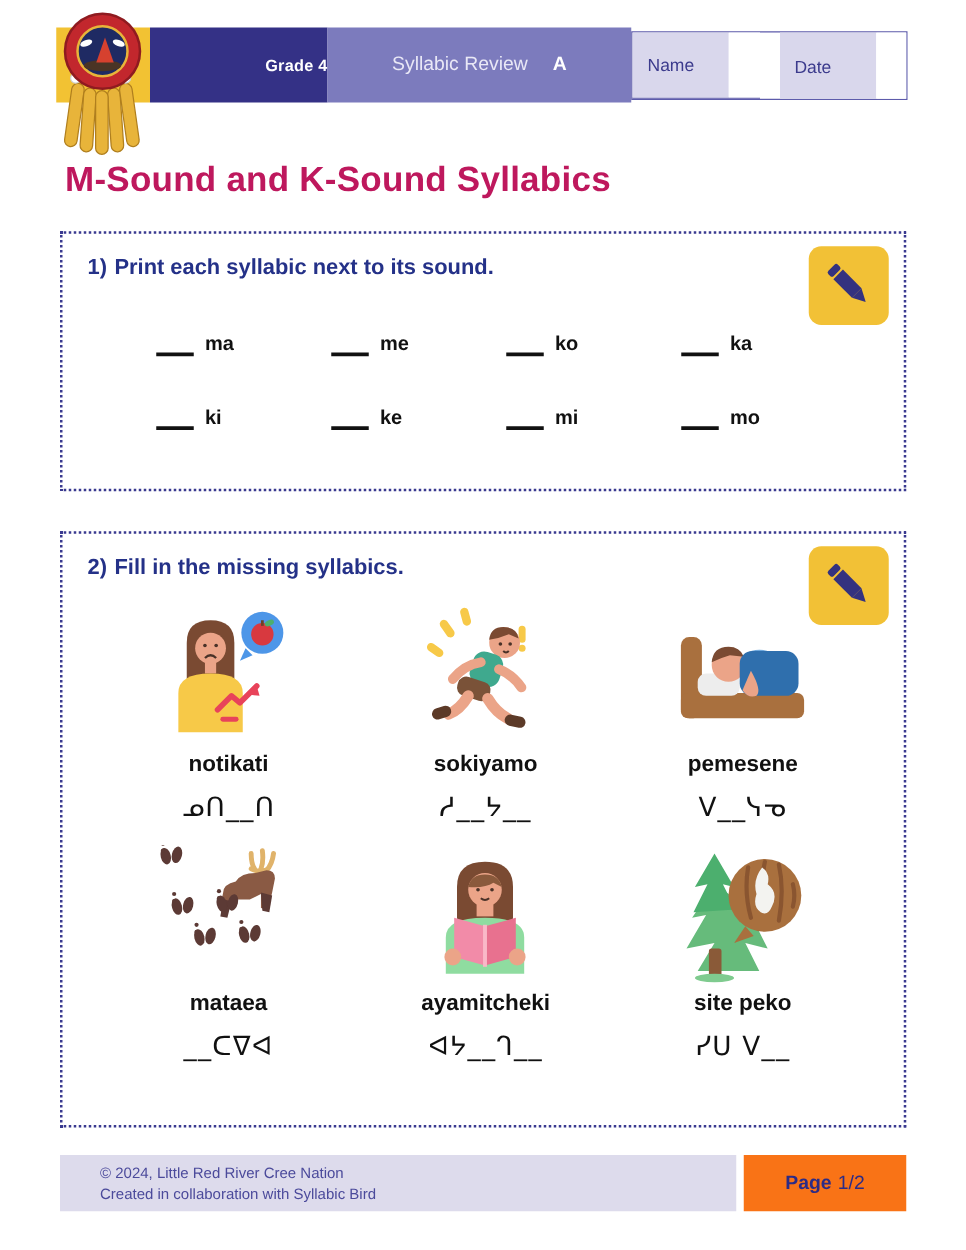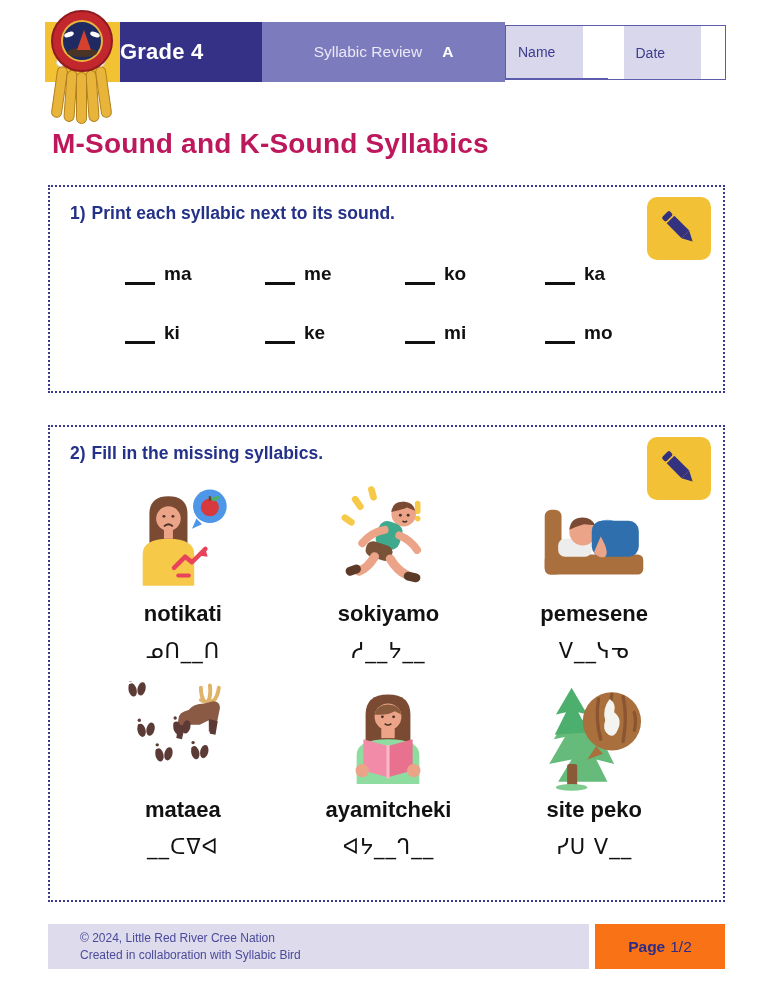--- a/index.html
+++ b/index.html
@@ -6,22 +6,22 @@
   html,body { background:#fff; }
   .page {
     position:relative; width:773px; height:1000px; background:#fff;
     font-family:"Liberation Sans", sans-serif; color:#111; overflow:hidden;
   }
   
   .header { position:absolute; left:0; top:22px; width:773px; height:60px; }
   .gold-block { position:absolute; left:45px; top:0; width:75px; height:60px; background:#F2C233; }
   .grade-band {
     position:absolute; left:120px; top:0; width:142px; height:60px; background:#343186;
-    display:flex; align-items:center; justify-content:flex-start;
-    color:#fff; font-weight:bold; font-size:22px; letter-spacing:.2px;
+    display:flex; align-items:center; justify-content:flex-end;
+    color:#fff; font-weight:bold; font-size:13px; letter-spacing:.2px;
   }
   .review-band {
     position:absolute; left:262px; top:0; width:243px; height:60px; background:#7C7BBD;
     display:flex; align-items:center; justify-content:center; gap:20px;
     color:#E9E8F6; font-size:15.5px;
   }
   .review-band .variant { font-weight:bold; color:#fff; }
   .id-table {
     position:absolute; left:505px; top:3px; width:221px; height:55px;
     border:1.5px solid #5D5BAB; display:flex; flex-direction:row;
@@ -56,30 +56,30 @@
   .box2 { top:425px; height:477px; }
   .instruction { position:absolute; left:20px; top:16px; font-size:17.5px; font-weight:bold; color:#243188; }
   .instruction .num { margin-right:6px; }
   .pencil-tile { position:absolute; right:12px; top:10px; width:64px; height:63px; background:#F2C136; border-radius:10px; }
   .pencil-tile svg { position:absolute; left:8px; top:7px; }
   
   .sounds-grid {
     position:absolute; left:75px; top:72px; width:560px;
     display:grid; grid-template-columns:repeat(4,1fr); row-gap:33px;
   }
-  .sound-item { display:flex; align-items:flex-end; font-size:19px; font-weight:bold; color:#111; height:26px; }
+  .sound-item { display:flex; align-items:flex-end; font-size:16px; font-weight:bold; color:#111; height:26px; }
   .blank { display:inline-block; width:30px; height:20px; border-bottom:3px solid #111; margin-right:9px; }
   
   .cards-grid {
     position:absolute; left:30px; top:58px; width:617px;
     display:grid; grid-template-columns:repeat(3,1fr); row-gap:18px;
   }
   .card { display:flex; flex-direction:column; align-items:center; }
   .card .illo { width:118px; height:112px; }
-  .card .word { font-size:22px; font-weight:bold; color:#111; margin-top:4px; }
+  .card .word { font-size:18px; font-weight:bold; color:#111; margin-top:4px; }
   .card .syll { font-family:"DejaVu Sans", sans-serif; font-size:21px; color:#111; margin-top:12px; letter-spacing:1px; white-space:nowrap; }
   
   .footer-bar {
     position:absolute; left:48px; top:924px; width:541px; height:45px; background:#DDDBEC;
     display:flex; flex-direction:column; justify-content:center; padding-left:32px;
     color:#4B4A9B; font-size:12px; line-height:1.35;
   }
   .page-cell {
     position:absolute; left:595px; top:924px; width:130px; height:45px; background:#f97316;
     display:flex; align-items:center; justify-content:center; gap:5px;

